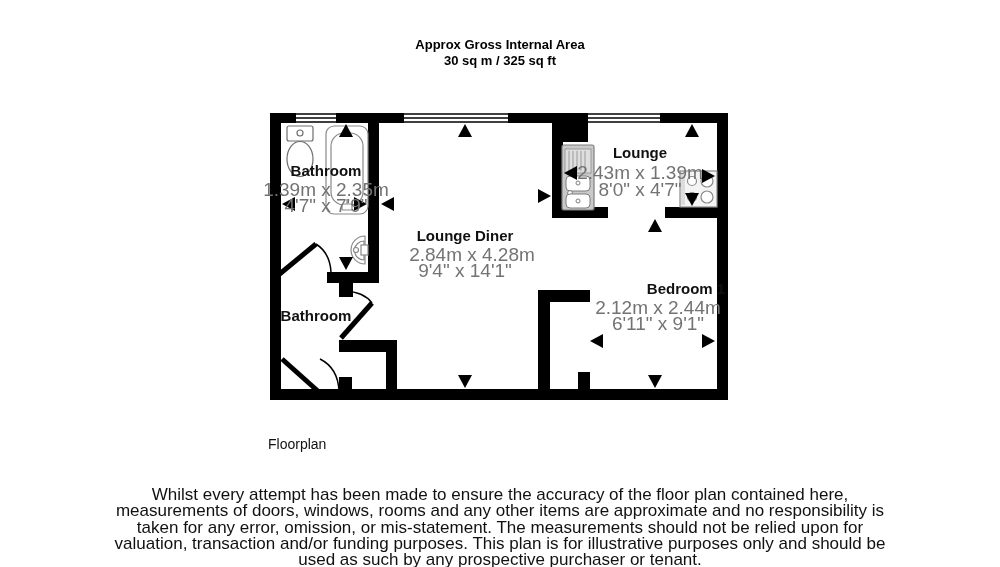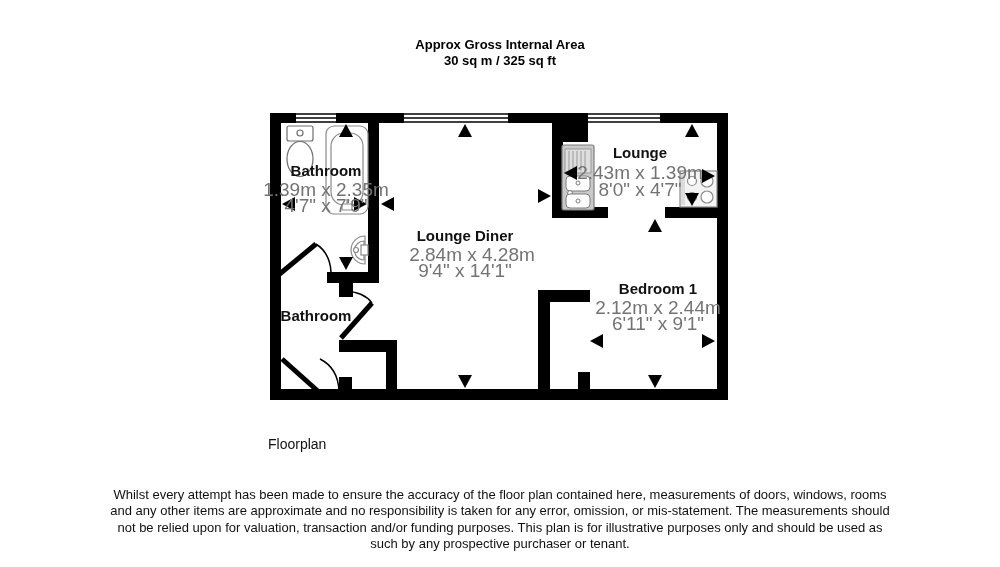--- a/index.html
+++ b/index.html
@@ -7,21 +7,21 @@
     position:relative;width:1000px;height:567px;background:#ffffff;
     font-family:"Liberation Sans", sans-serif;color:#1a1a1a;overflow:hidden;
   }
   .abs{position:absolute;}
   .ctr{transform:translateX(-50%);white-space:nowrap;text-align:center;}
   .title-line{font-weight:bold;font-size:13px;color:#000000;}
   .room-name{font-weight:bold;font-size:15px;color:#111;}
   .room-dim{font-size:19px;color:#737373;}
   .plan-label{font-size:14px;color:#111;}
   .disclaimer{
-    width:780px;left:110px;top:487px;font-size:13px;line-height:16.3px;
+    width:780px;left:110px;top:487px;font-size:17px;line-height:16.3px;
     text-align:center;color:#111;
   }
   svg{position:absolute;left:0;top:0;}
   .wall{fill:#000000;}
   .arrow{fill:#000000;}
 </style>
 </head>
 <body>
 
 <div class="canvas">
@@ -171,21 +171,21 @@
     <div class="abs ctr room-dim" style="left:640px;top:179px;">8'0" x 4'7"</div>
   </div>
 
   <div>
     <div class="abs ctr room-name" style="left:465px;top:227px;">Lounge Diner</div>
     <div class="abs ctr room-dim" style="left:472px;top:244px;">2.84m x 4.28m</div>
     <div class="abs ctr room-dim" style="left:465px;top:260px;">9'4" x 14'1"</div>
   </div>
 
   <div>
-    <div class="abs ctr room-name" style="left:658px;top:280px;">Bedroom 1</div>
+    <div class="abs ctr room-name" style="left:686px;top:280px;">Bedroom 1</div>
     <div class="abs ctr room-dim" style="left:658px;top:297px;">2.12m x 2.44m</div>
     <div class="abs ctr room-dim" style="left:658px;top:313px;">6'11" x 9'1"</div>
   </div>
 
   <div class="abs ctr room-name" style="left:316px;top:307px;">Bathroom</div>
 
   <div class="abs plan-label" style="left:268px;top:436px;">Floorplan</div>
 
   <div class="abs disclaimer">Whilst every attempt has been made to ensure the accuracy of the floor plan contained here, measurements of doors, windows, rooms and any other items are approximate and no responsibility is taken for any error, omission, or mis-statement. The measurements should not be relied upon for valuation, transaction and/or funding purposes. This plan is for illustrative purposes only and should be used as such by any prospective purchaser or tenant.</div>
 

